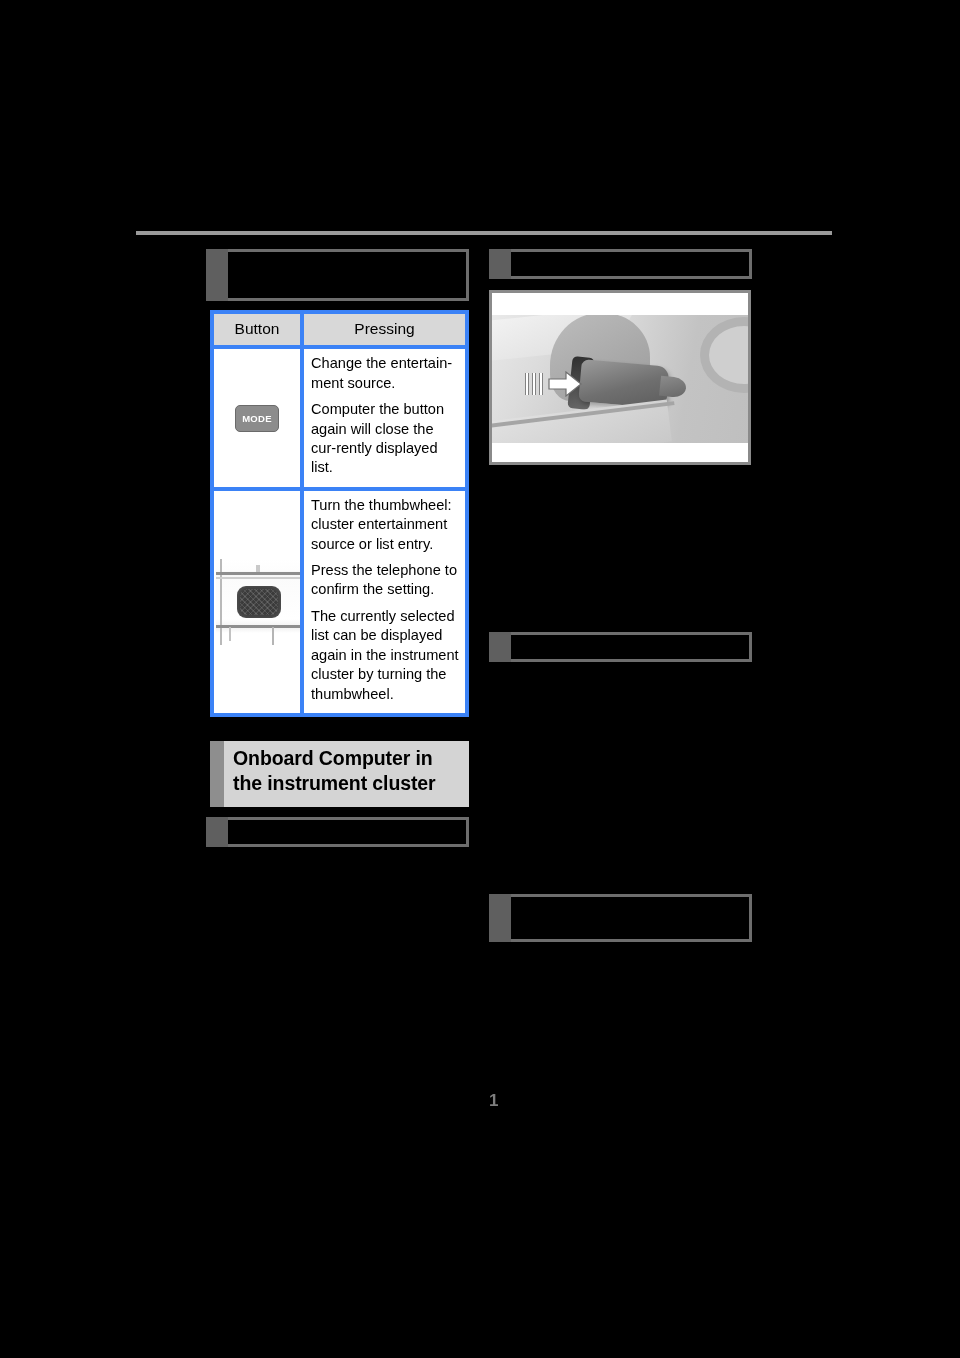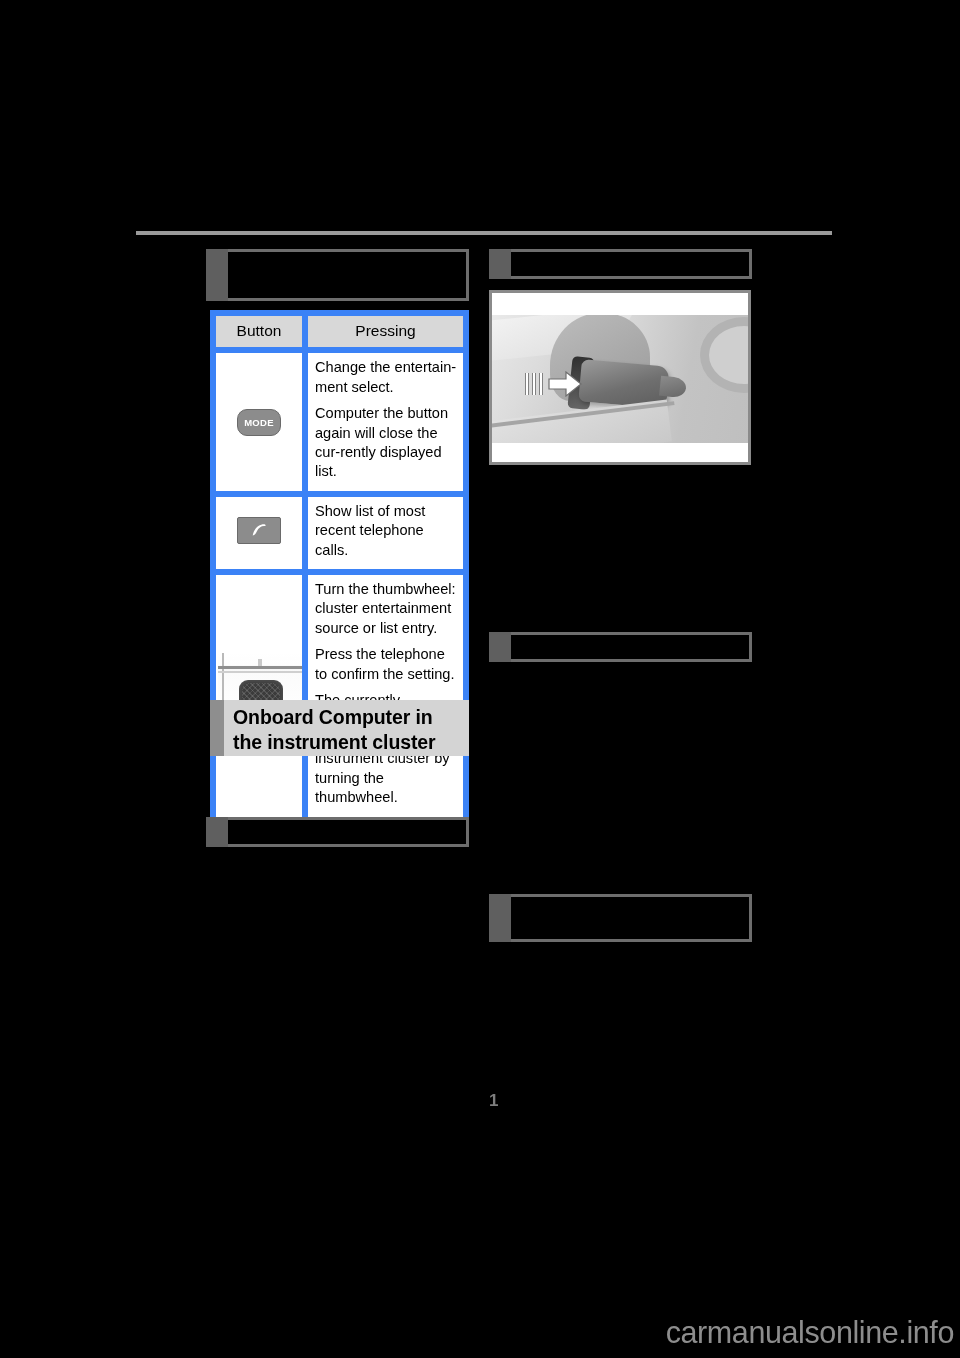--- a/index.html
+++ b/index.html
@@ -68,21 +68,21 @@
     letter-spacing: -0.1px;
   }
   .head-block.visible .head-tab {
     background: #8e8e8e;
     flex: 0 0 14px;
     width: 14px;
   }
 
   
   #head-l1 { left: 206px; top: 249px;  width: 263px; height: 52px; }
-  #head-onboard { left: 210px; top: 700px; width: 259px; height: 56px; }
+  #head-onboard { left: 210px; top: 741px; width: 259px; height: 66px; }
   #head-l3 { left: 206px; top: 817px;  width: 263px; height: 30px; }
 
   
   #head-r1 { left: 489px; top: 249px;  width: 263px; height: 30px; }
   #head-r2 { left: 489px; top: 632px;  width: 263px; height: 30px; }
   #head-r3 { left: 489px; top: 894px;  width: 263px; height: 48px; }
 
   
   #btn-table {
     position: absolute;
@@ -90,21 +90,21 @@
     top: 310px;
     width: 259px;
     border-collapse: collapse;
     background: #ffffff;
     color: #000000;
     font-size: 14.6px;
     line-height: 19.4px;
     table-layout: fixed;
   }
   #btn-table th, #btn-table td {
-    border: 6px solid #3b82f6;
+    border: 4px solid #3b82f6;
     vertical-align: top;
     padding: 0;
   }
   #btn-table th {
     background: #d8d8d8;
     font-weight: normal;
     font-size: 15.5px;
     text-align: center;
     padding: 5px 0 7px 0;
   }
@@ -123,21 +123,21 @@
   }
   #btn-table td.cell-fn p:last-child { margin-bottom: 2px; }
 
   
   .key-mode {
     display: inline-block;
     width: 42px;
     height: 25px;
     background: #8c8c8c;
     border: 1px solid #6a6a6a;
-    border-radius: 10px;
+    border-radius: 5px;
     color: #ffffff;
     font-size: 9.5px;
     font-weight: bold;
     line-height: 25px;
     text-align: center;
     letter-spacing: 0.3px;
   }
   
   .key-phone {
     display: inline-block;
@@ -331,40 +331,25 @@
         <th>Pressing</th>
       </tr>
     </thead>
     <tbody>
 
       <tr>
         <td class="cell-btn">
           <span class="key-mode">MODE</span>
         </td>
         <td class="cell-fn">
-          <p>Change the entertain-ment select.</p>
+          <p>Change the entertain-ment source.</p>
           <p>Computer the button again will close the cur-rently displayed list.</p>
         </td>
       </tr>
 
-      <tr>
-        <td class="cell-btn">
-          <span class="key-phone">
-            <svg width="20" height="17" viewBox="0 0 20 17" aria-hidden="true">
-              <path d="M15.5 2.2C11.5 2.0 7.2 4.6 5.0 9.2c-0.7 1.5-1.1 3-1.3 4.4
-                       1.0-0.4 2.0-1.0 2.8-1.9 0.6-0.7 1.0-1.5 1.4-2.4
-                       1.6-3.6 4.6-5.6 7.8-5.3 0.5 0.0 0.8-0.2 0.9-0.6
-                       0.1-0.5-0.3-1.1-1.1-1.2z" fill="#ffffff"></path>
-            </svg>
-          </span>
-        </td>
-        <td class="cell-fn">
-          <p>Show list of most recent telephone calls.</p>
-        </td>
-      </tr>
 
       <tr>
         <td class="cell-btn">
           <div class="photo-wheel">
             <div class="edge-l"></div>
             <div class="bar-top"></div>
             <div class="bar-top2"></div>
             <div class="nub"></div>
             <div class="wheel"></div>
             <div class="bar-bot"></div>
@@ -425,15 +410,14 @@
     <div class="head-body redacted"></div>
   </div>
 
   <div class="head-block" id="head-r3">
     <div class="head-tab"></div>
     <div class="head-body redacted"></div>
   </div>
 
   <div id="page-number">1</div>
 
-  <div id="watermark">carmanualsonline.info</div>
 
 </div>
 
 </body></html>

